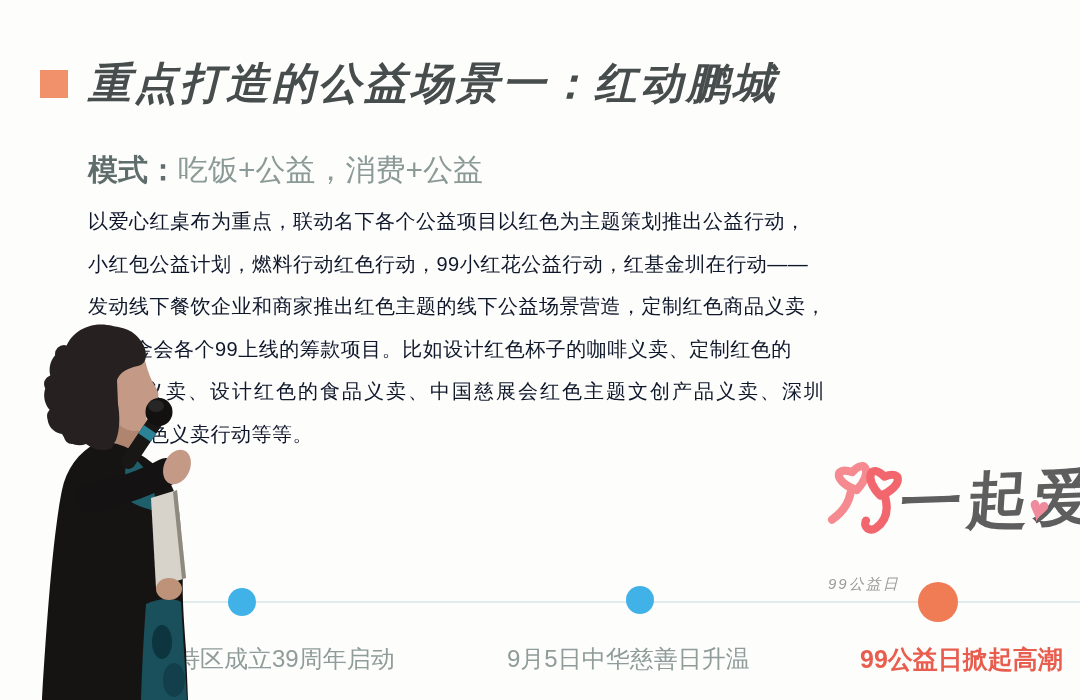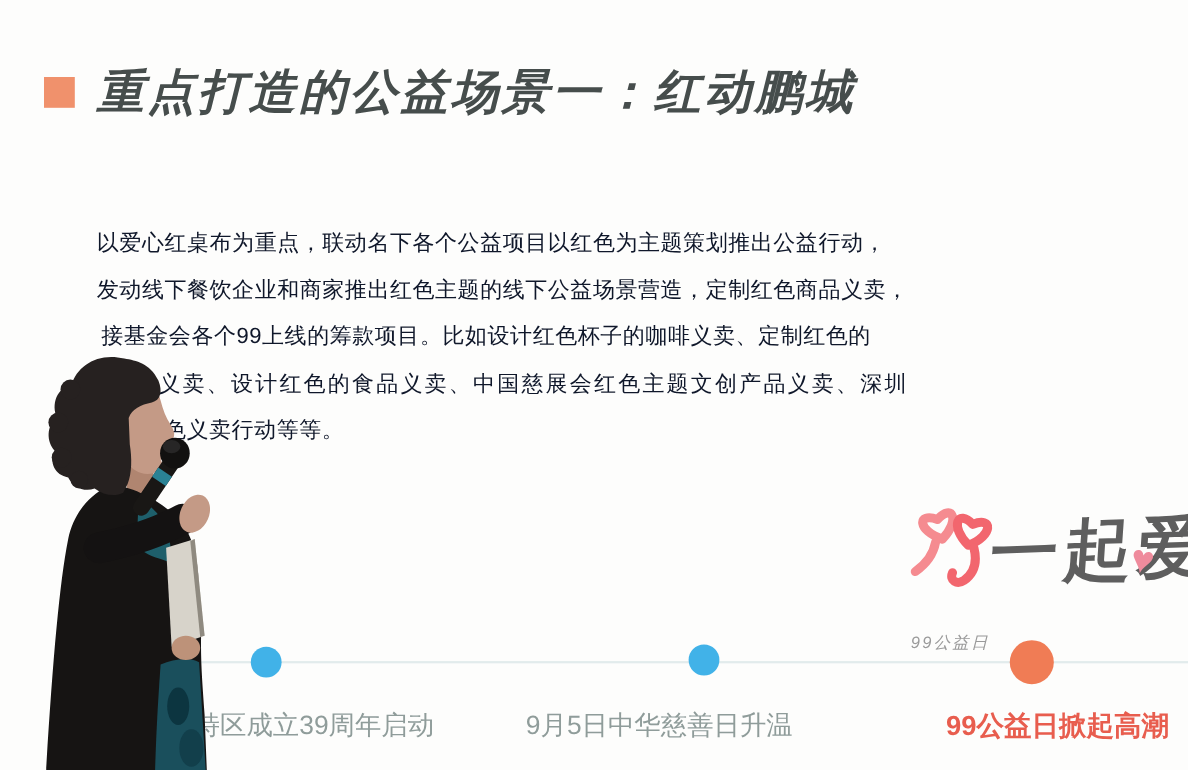--- a/index.html
+++ b/index.html
@@ -38,36 +38,38 @@
   }
   .calli-heart{position:absolute;left:1028px;top:488px;font-size:36px;color:#ef8b9c;transform:rotate(12deg);}
   
   .tl-line{position:absolute;left:160px;top:601px;width:920px;height:2px;}
   .dot{position:absolute;border-radius:50%;}
   .d1{left:228px;top:588px;width:28px;height:28px;}
   .d2{left:626px;top:586px;width:28px;height:28px;}
   .d3{left:918px;top:582px;width:40px;height:40px;}
   .tl-label{position:absolute;top:643px;font-size:24px;color:#8f9c9a;white-space:nowrap;}
   .l1{left:152px;}
-  .l2{left:478px;}
+  .l2{left:507px;}
   .l3{left:844px;font-weight:700;font-size:25px;}
   
   .person{position:absolute;left:20px;top:320px;width:196px;height:380px;}
 </style>
 </head>
 <body>
 
 <div class="stage">
 
   <div class="bullet" style="background: rgb(240, 145, 108);"></div>
   <h1 class="title" style="color: rgb(70, 77, 76);">重点打造的公益场景一：红动鹏城</h1>
 
+  <div class="mode"><span class="mode-label">模式：</span><span class="mode-value">吃饭+公益，消费+公益</span></div>
 
   <div class="para">
     <div class="pline pl0">以爱心红桌布为重点，联动名下各个公益项目以红色为主题策划推出公益行动，</div>
+    <div class="pline pl1">小红包公益计划，燃料行动红色行动，99小红花公益行动，红基金圳在行动——</div>
     <div class="pline pl2">发动线下餐饮企业和商家推出红色主题的线下公益场景营造，定制红色商品义卖，</div>
     <div class="pline pl3">接基金会各个99上线的筹款项目。比如设计红色杯子的咖啡义卖、定制红色的</div>
     <div class="pline pl4">服装义卖、设计红色的食品义卖、中国慈展会红色主题文创产品义卖、深圳</div>
     <div class="pline pl5">信红色义卖行动等等。</div>
   </div>
 
   <svg class="mark99" viewBox="0 0 88 78">
     <path d="M28,34.6 C8.2,22 11.8,5.8 28,16.6 C44.2,5.8 47.8,22 28,34.6 Z" transform="rotate(-14 28 22)" fill="none" stroke="#f58b90" stroke-width="8" stroke-linejoin="round" stroke-linecap="round"></path>
     <path d="M25,37 C23,48 17,56 7,63" fill="none" stroke="#f58b90" stroke-width="8" stroke-linecap="round"></path>
     <path d="M57,40 C37,27 41,10 57,21 C73,10 77,27 57,40 Z" transform="rotate(12 57 26)" fill="none" stroke="#f2666e" stroke-width="8" stroke-linejoin="round" stroke-linecap="round"></path>

